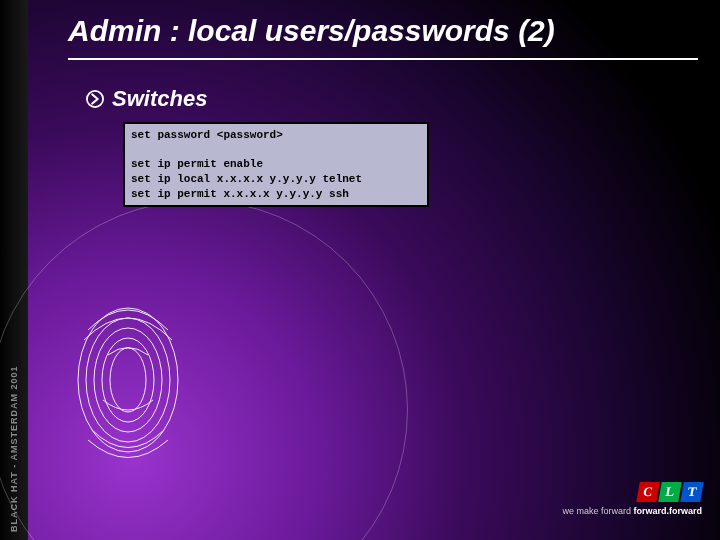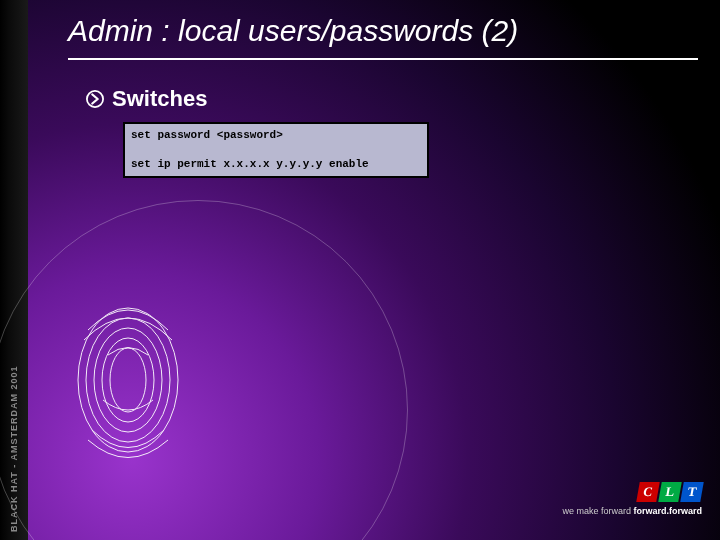--- a/index.html
+++ b/index.html
@@ -31,37 +31,38 @@
 .main {
   position: absolute;
   left: 28px; top: 0;
   width: 692px; height: 540px;
   background: radial-gradient(circle at 15% 85%, #9933cc 0%, #6a1a9a 25%, #3a0a5a 45%, #1a0530 65%, #000 85%);
 }
 .title {
   position: absolute;
   left: 40px; top: 14px;
   font-family: Verdana, sans-serif;
-  font-weight: normal;
+  font-weight: bold;
   font-style: italic;
   font-size: 30px;
   color: #fff;
 }
 .title-underline {
   position: absolute;
   left: 40px; top: 58px;
   width: 630px; height: 2px;
   background: #fff;
 }
 .bullet-row {
   position: absolute;
   left: 58px; top: 86px;
   display: flex;
   align-items: center;
   gap: 8px;
+  font-style: italic;
 }
 .bullet-icon { width: 18px; height: 18px; }
 .bullet-text {
   font-family: Verdana, sans-serif;
   font-weight: bold;
   font-size: 22px;
   color: #fff;
 }
 .code-block {
   position: absolute;
@@ -163,21 +164,23 @@
     <svg class="bullet-icon" viewBox="0 0 20 20">
       <circle cx="10" cy="10" r="9" fill="none" stroke="#fff" stroke-width="2"></circle>
       <path d="M7 5 L13 10 L7 15" fill="none" stroke="#fff" stroke-width="2.5" stroke-linecap="round" stroke-linejoin="round"></path>
     </svg>
     <span class="bullet-text">Switches</span>
   </div>
 
   <div class="code-block">
     <div>set password &lt;password&gt;</div>
     <div class="spacer"></div>
-    <div>set ip permit x.x.x.x y.y.y.y enable</div>
+    <div>set ip permit enable</div>
+    <div>set ip local x.x.x.x y.y.y.y telnet</div>
+    <div>set ip permit x.x.x.x y.y.y.y ssh</div>
   </div>
 
   <svg class="fingerprint" viewBox="0 0 160 210">
     <g fill="none" stroke="#fff" stroke-width="1" opacity="0.9">
       <ellipse cx="80" cy="110" rx="50" ry="72"></ellipse>
       <ellipse cx="80" cy="110" rx="42" ry="62"></ellipse>
       <ellipse cx="80" cy="110" rx="34" ry="52"></ellipse>
       <ellipse cx="80" cy="110" rx="26" ry="42"></ellipse>
       <ellipse cx="80" cy="110" rx="18" ry="32"></ellipse>
       <path d="M40 60 Q80 20 120 60"></path>

